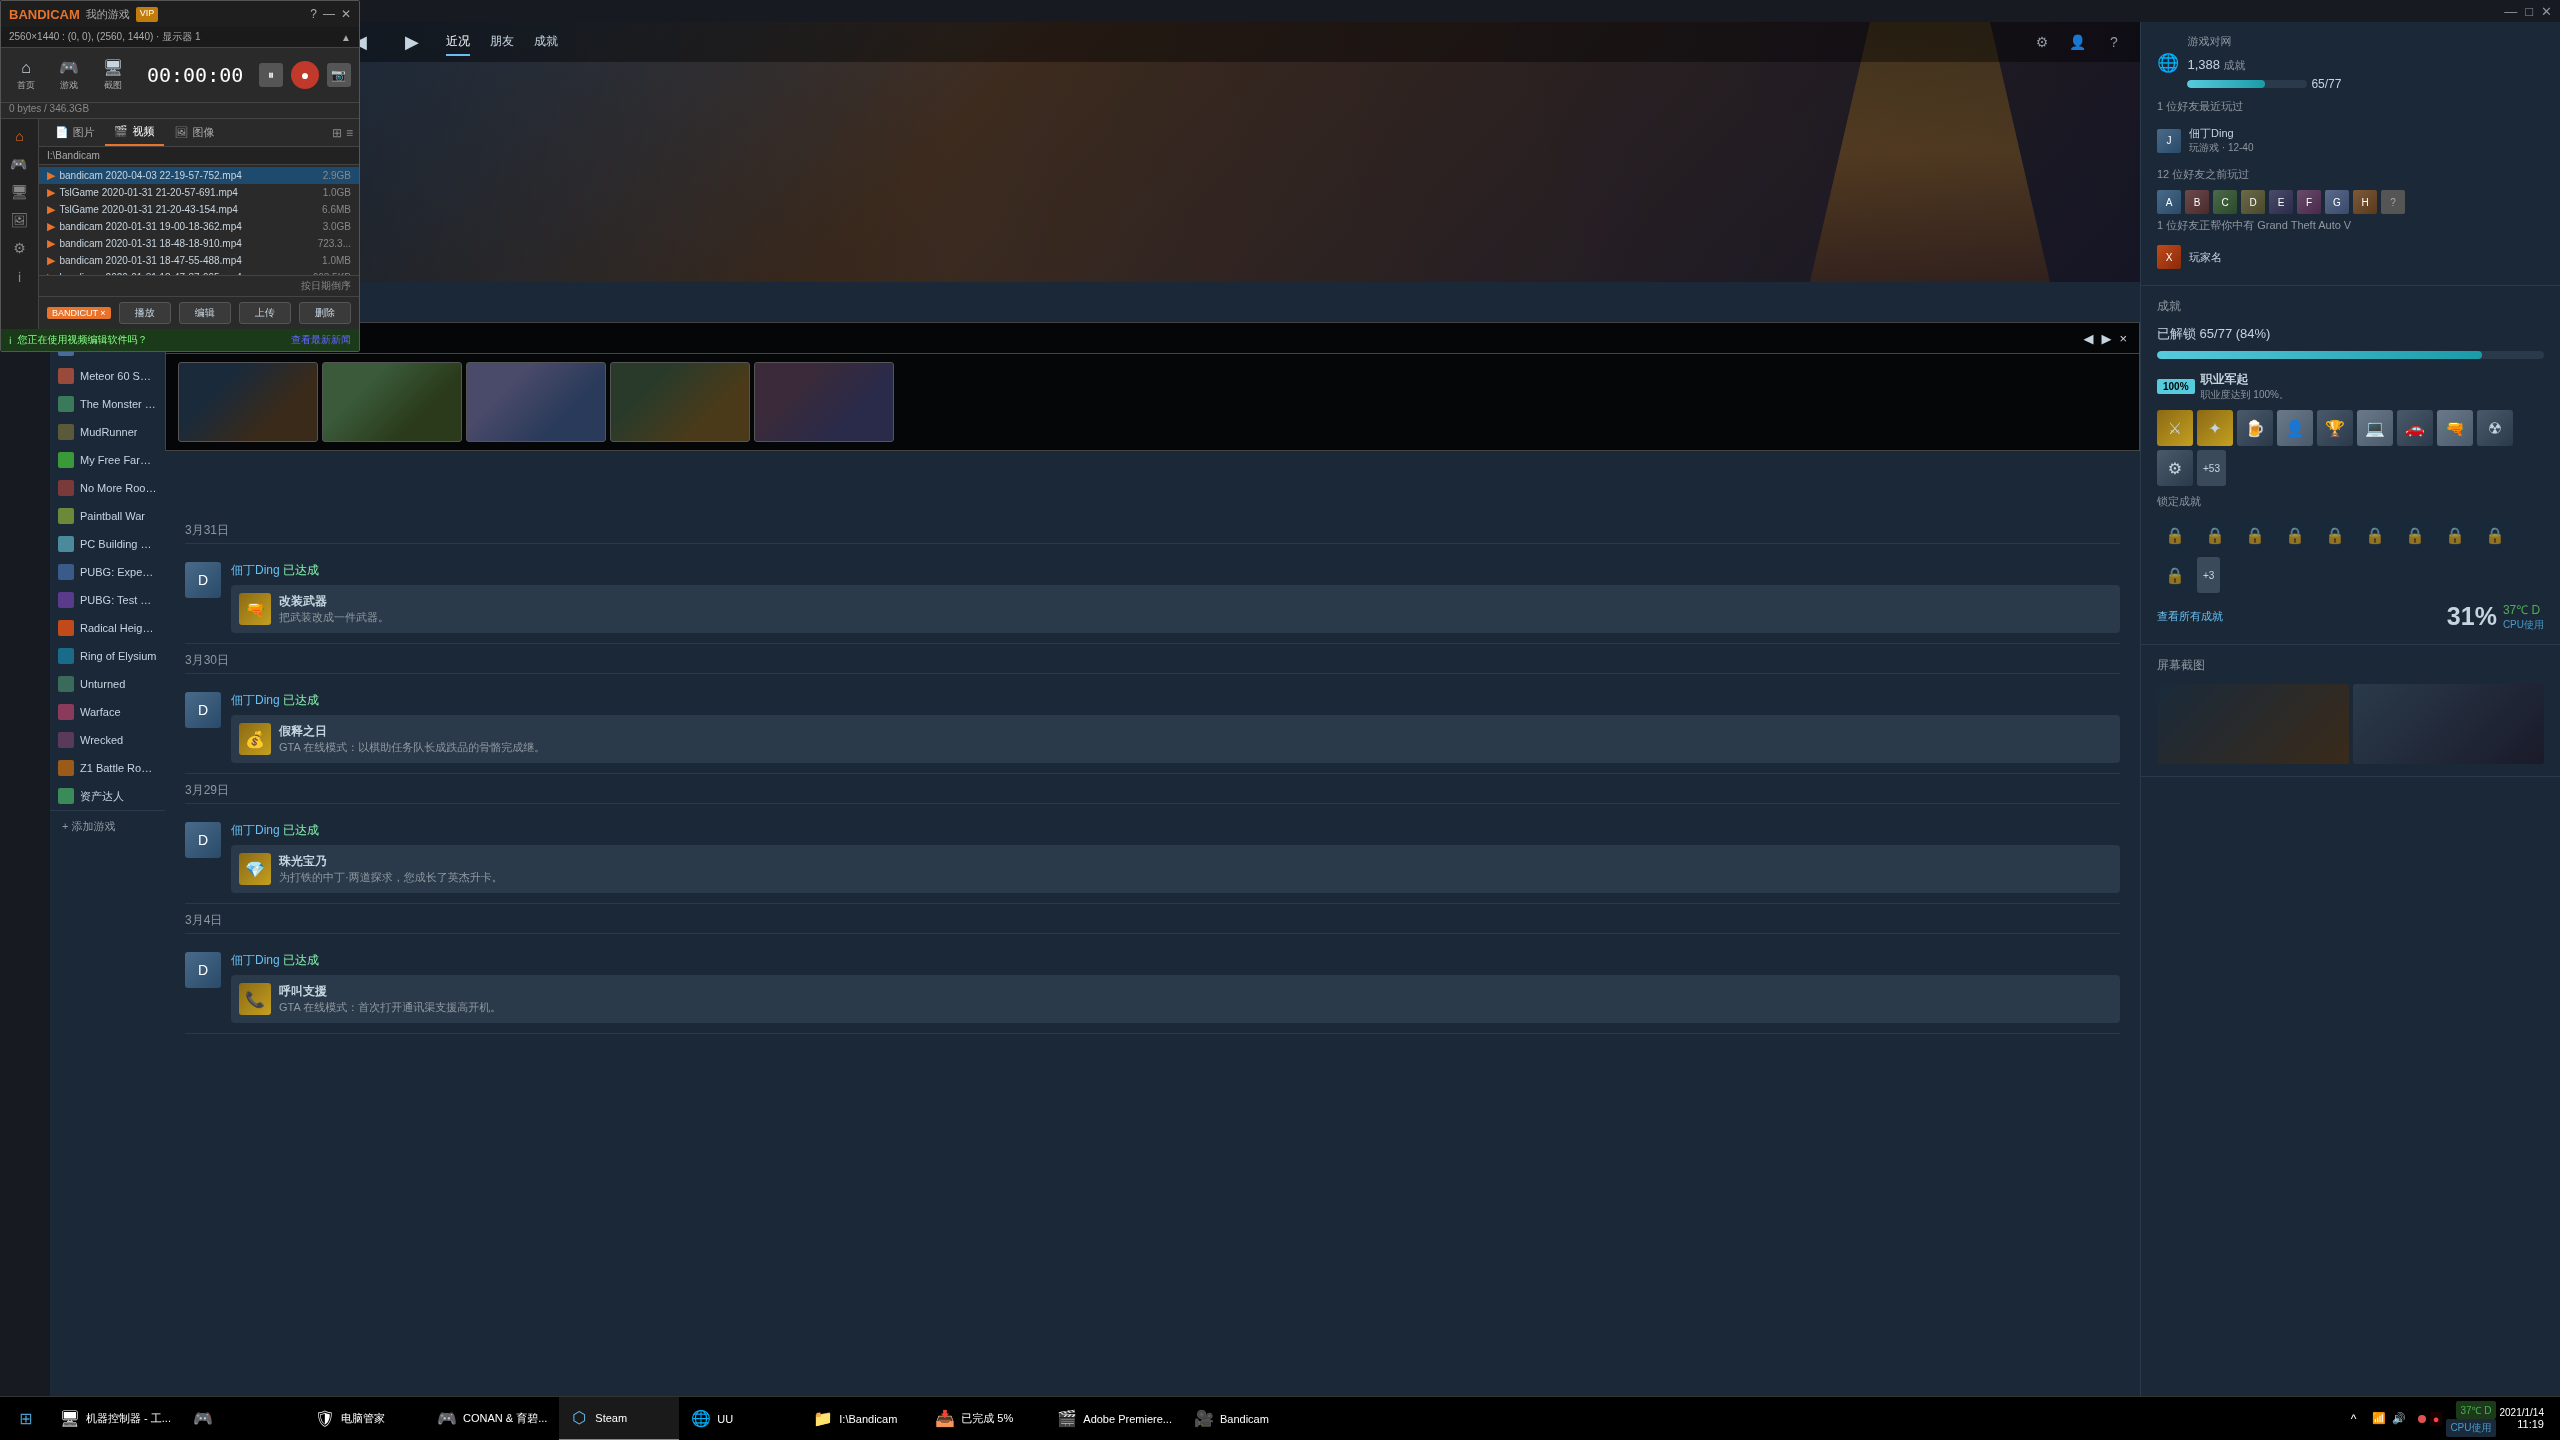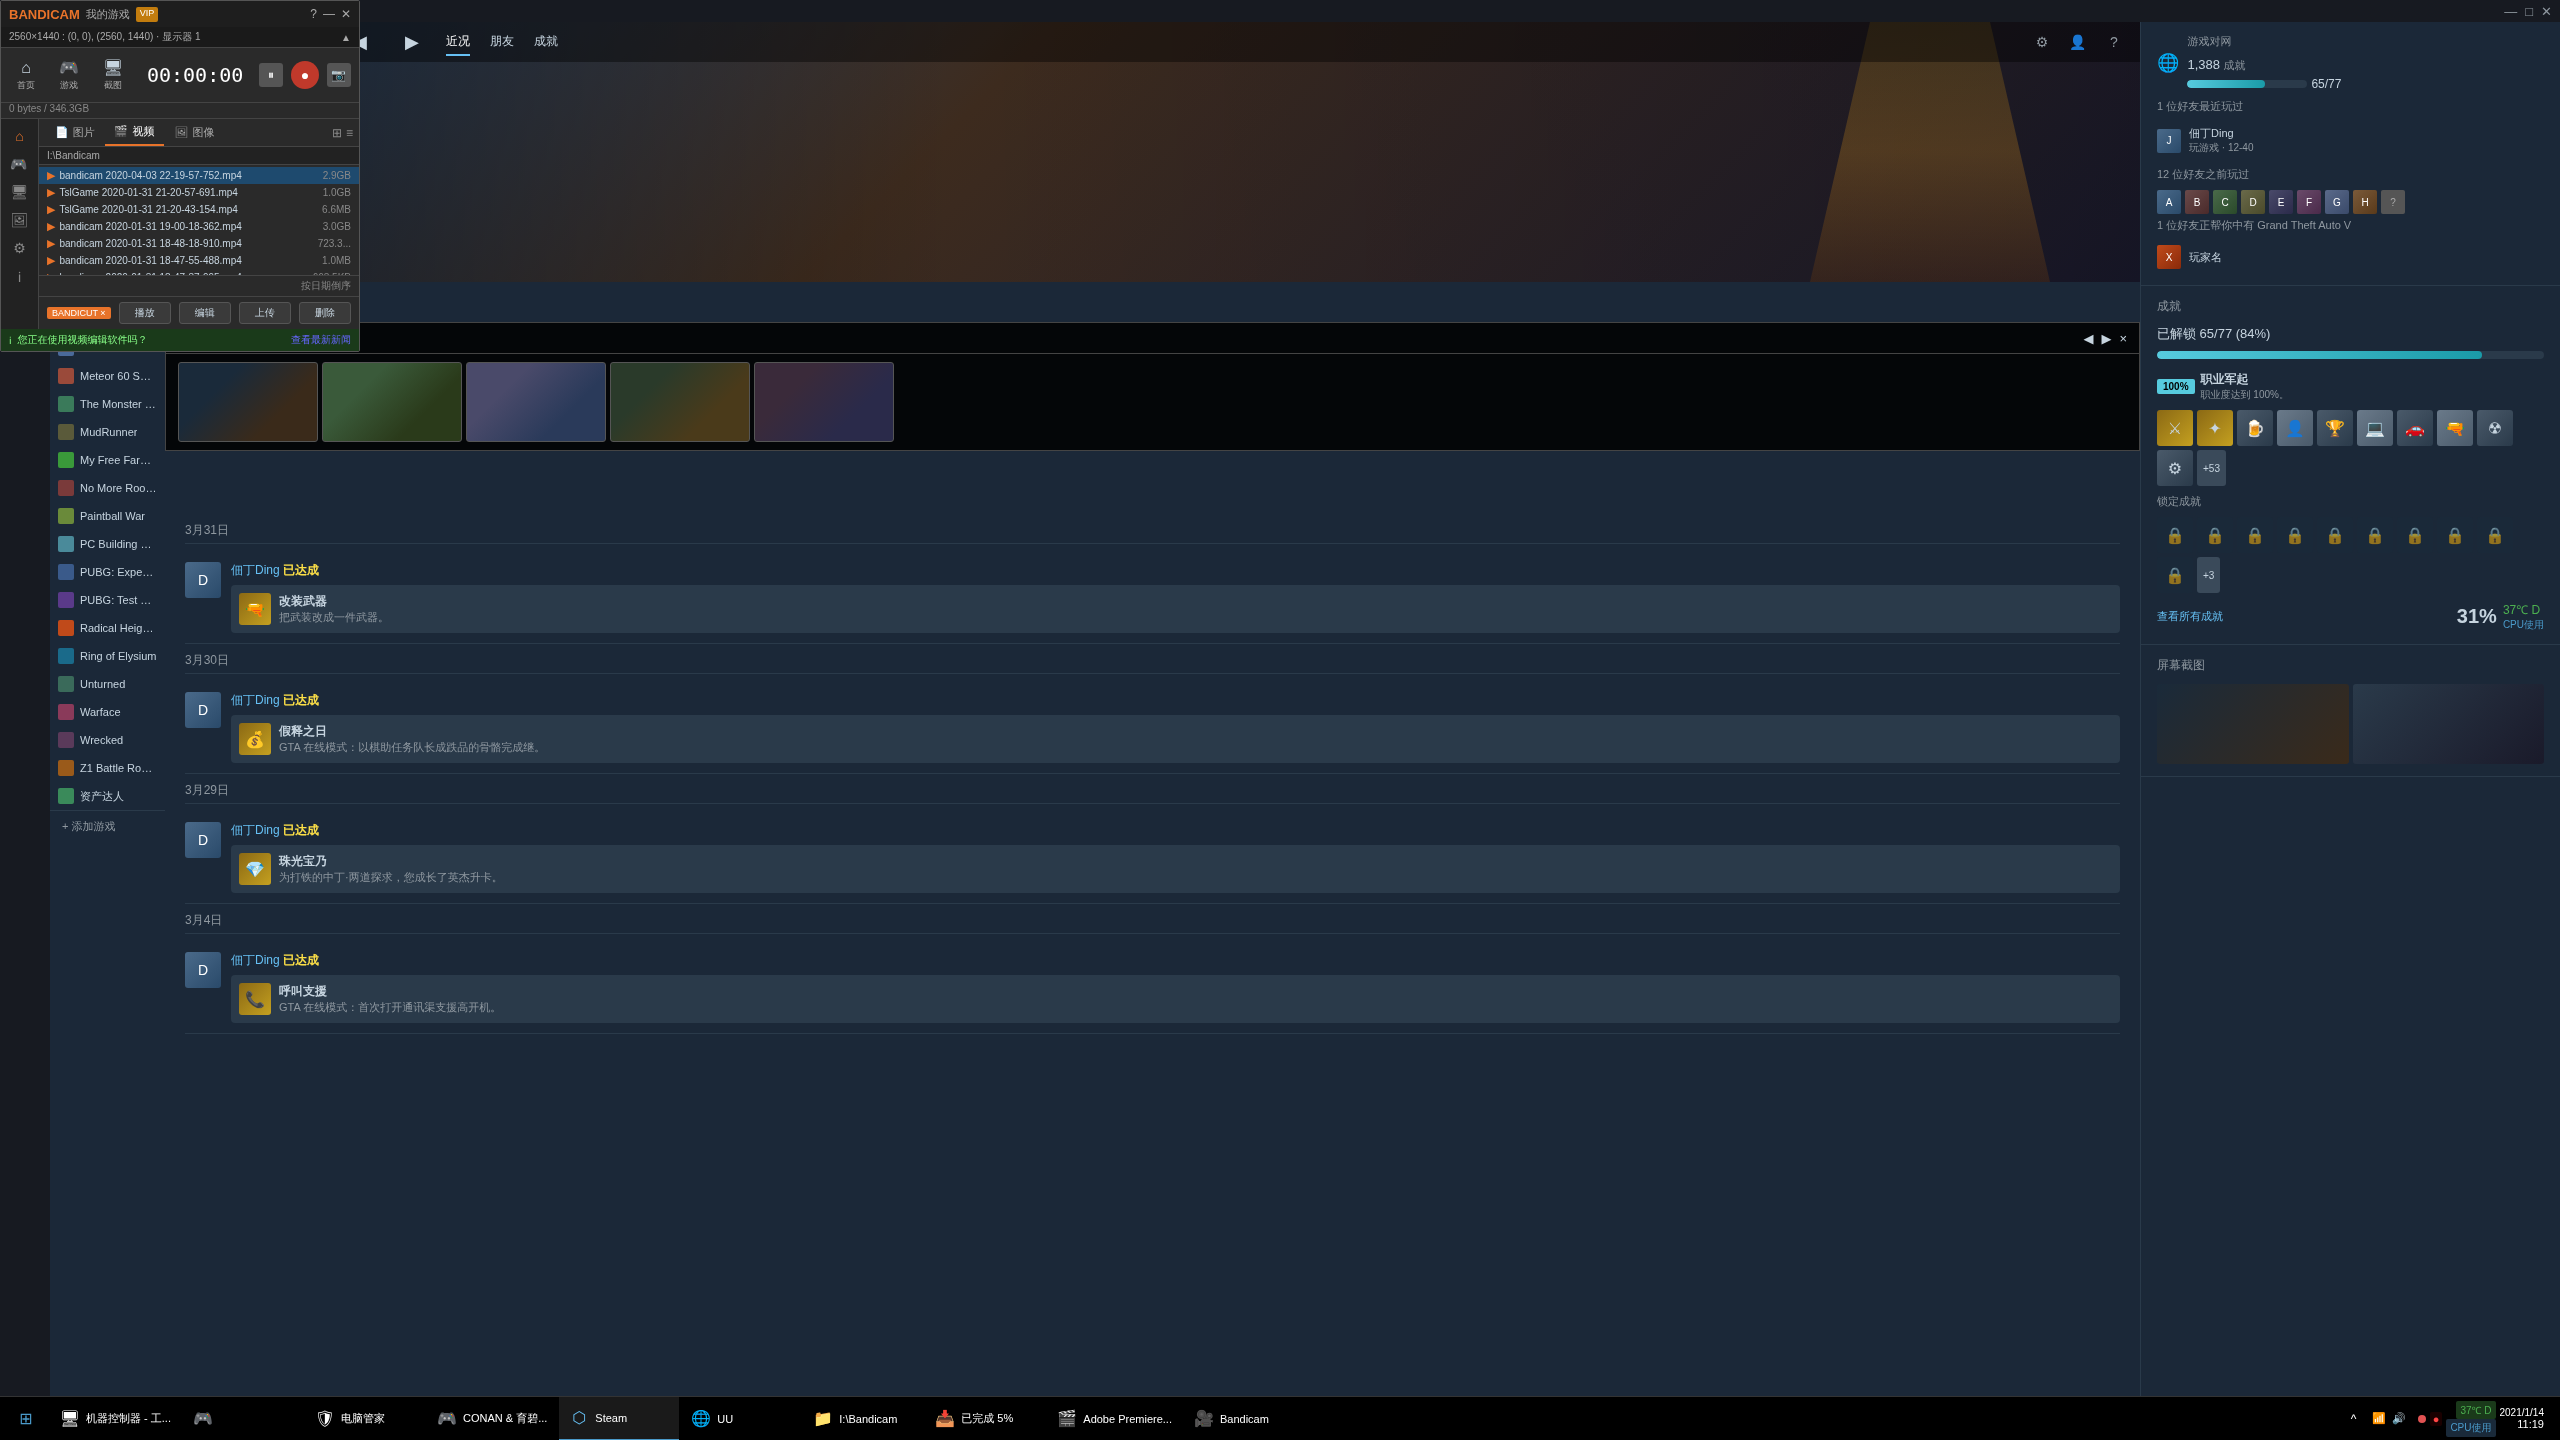--- a/index.html
+++ b/index.html
@@ -457,22 +457,21 @@
     .activity-content {
       flex: 1;
     }
     .activity-user {
       font-size: 12px;
       color: #66c0f4;
       cursor: pointer;
     }
     .activity-action {
       font-size: 12px;
-      color: #fde047;
-      font-weight: bold;
+      color: #86efac;
     }
     .activity-achievement {
       background: #2a3a4a;
       border-radius: 4px;
       padding: 8px;
       margin-top: 6px;
       display: flex;
       gap: 8px;
       align-items: center;
     }
@@ -1385,21 +1384,21 @@
             <div class="ach-icon-small" style="background:#1a2a3a; opacity:0.6;">🔒</div>
             <div class="ach-icon-small" style="background:#1a2a3a; opacity:0.6;">🔒</div>
             <div class="ach-icon-small" style="background:#1a2a3a; opacity:0.6;">🔒</div>
             <div class="ach-icon-small" style="background:#1a2a3a; opacity:0.6;">🔒</div>
             <div class="ach-count-badge">+3</div>
           </div>
         </div>
         <div style="margin-top:8px; display:flex; justify-content:space-between; align-items:center;">
           <span class="dlc-link">查看所有成就</span>
           <div style="display:flex; align-items:center; gap:6px;">
-            <div style="font-size:20px; color:#c6d4df; font-weight:bold;">31%</div>
+            <div style="font-size:25px; color:#c6d4df; font-weight:bold;">31%</div>
             <div>
               <div style="font-size:12px; color:#4caf50;">37℃ D</div>
               <div style="font-size:10px; color:#4a9aca;">CPU使用</div>
             </div>
           </div>
         </div>
       </div>
 
 
       <div class="right-section">

